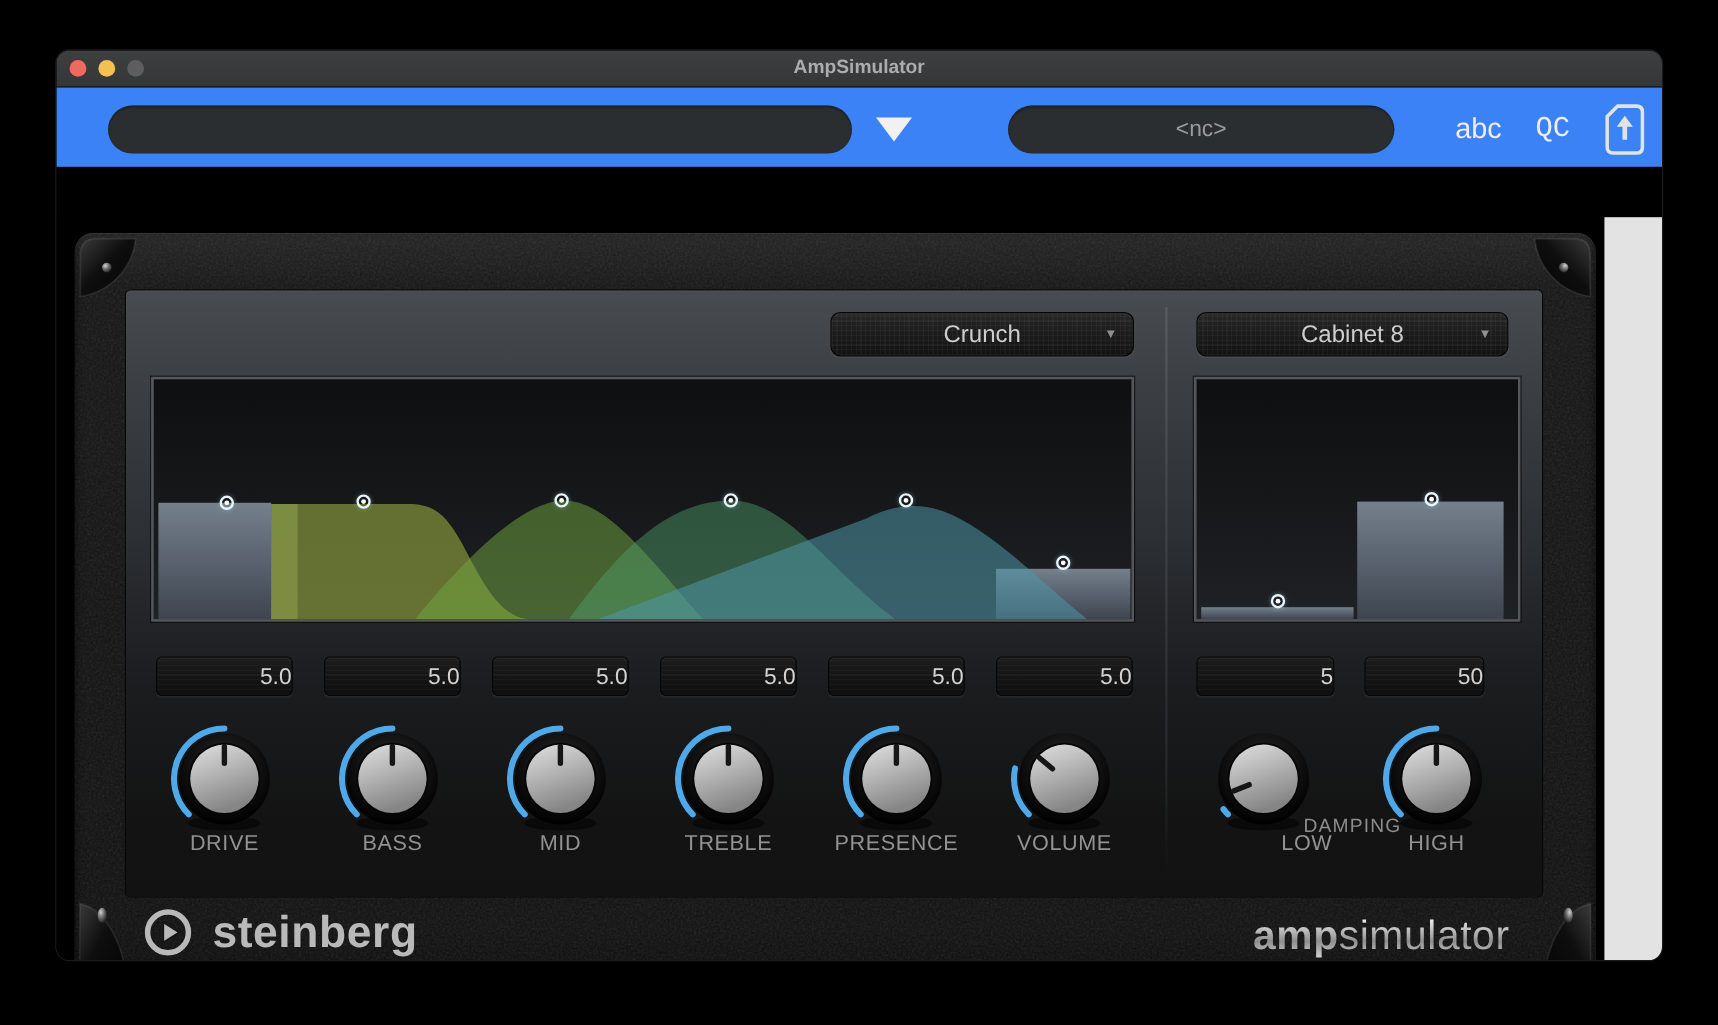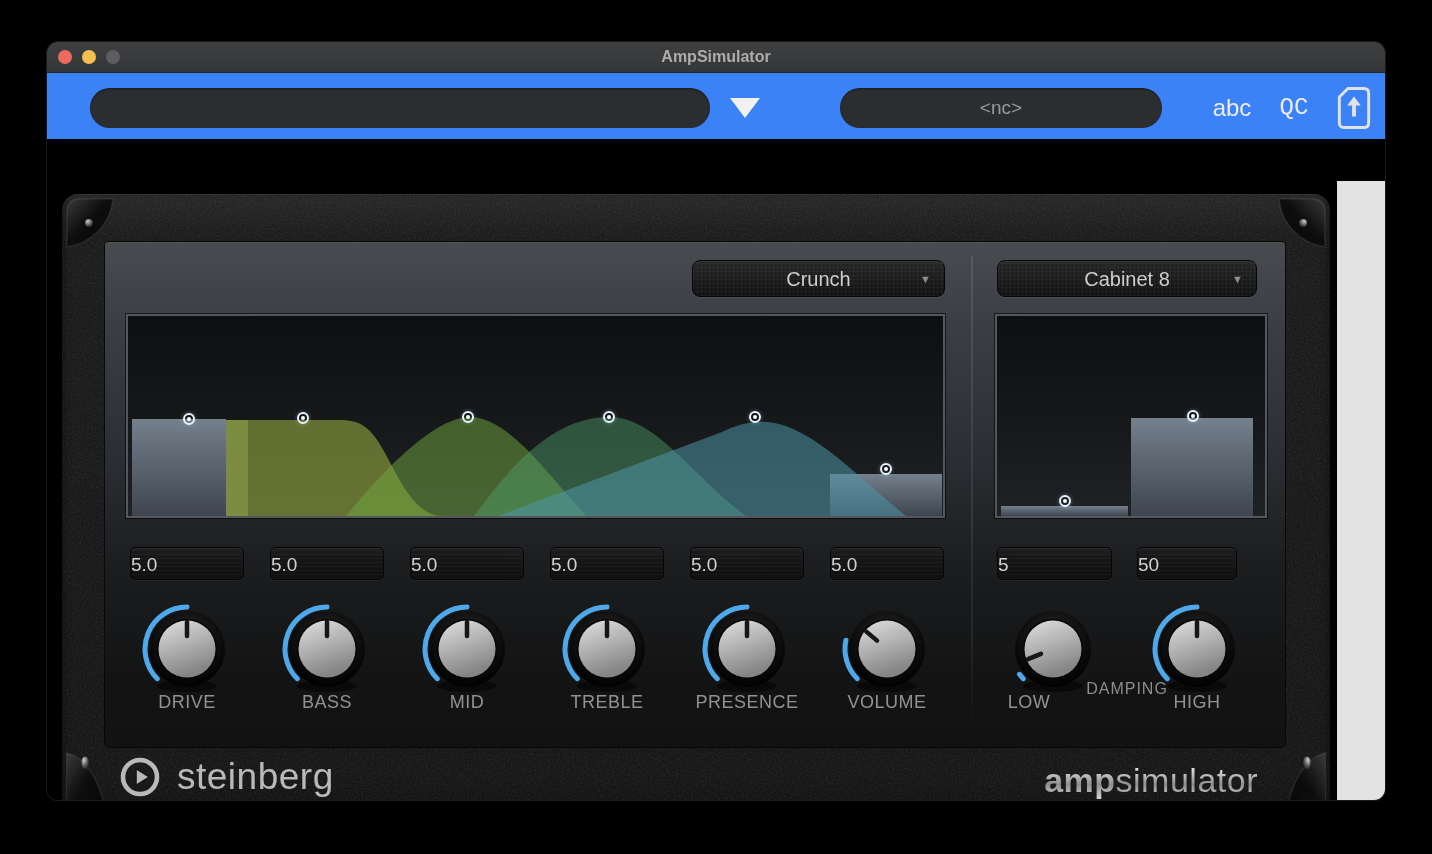--- a/index.html
+++ b/index.html
@@ -66,32 +66,32 @@
   .eq-handle{position:absolute;width:12px;height:12px;border:2px solid #e9f5fc;border-radius:50%;
          box-sizing:border-box;box-shadow:0 0 4px rgba(170,215,250,.4);}
   .eq-handle::after{content:"";position:absolute;left:2px;top:2px;width:4px;height:4px;
          border-radius:50%;background:#ffffff;}
 
   .value-box{position:absolute;top:305px;height:33px;border-radius:5px;border:1px solid #060606;
          background:
            repeating-linear-gradient(0deg, rgba(255,255,255,.03) 0 1px, rgba(0,0,0,0) 1px 4px),
            linear-gradient(#1c1c1c,#0f0f0f);
          box-shadow:inset 0 1px 0 rgba(255,255,255,.07), 0 1px 1px rgba(255,255,255,.05);
-         color:#d2d2d2;font-size:19px;text-align:left;line-height:33px;box-sizing:border-box;}
+         color:#d2d2d2;font-size:19px;text-align:right;line-height:33px;box-sizing:border-box;}
 
   .knob-cell{position:absolute;top:361px;width:92px;height:92px;}
   .knob-svg{width:92px;height:92px;display:block;}
   .knob-label{position:absolute;top:450px;width:120px;text-align:center;color:#929292;
          font-size:18px;letter-spacing:.5px;}
   #damping-label{position:absolute;left:962px;top:438px;width:120px;text-align:center;
          color:#8d8d8d;font-size:16px;letter-spacing:1px;}
 
   
   #brand-left{position:absolute;left:55px;top:558px;height:50px;display:flex;align-items:center;}
-  #brand-left .steinberg-text{color:#b9b9b9;font-size:37px;font-weight:400;margin-left:14px;
+  #brand-left .steinberg-text{color:#b9b9b9;font-size:37px;font-weight:700;margin-left:14px;
          letter-spacing:.5px;}
   #wordmark{position:absolute;right:72px;top:567px;font-size:34px;letter-spacing:.5px;
          background:linear-gradient(180deg,#fcfcfc 5%,#8e8e8e 60%,#d9d9d9 100%);
          -webkit-background-clip:text;background-clip:text;color:transparent;}
   #wordmark .w-bold{font-weight:700;}
   #wordmark .w-light{font-weight:400;}
 </style>
 </head>
 <body>
 
@@ -308,21 +308,21 @@
       <line x1="46" y1="19" x2="46" y2="33" stroke="#161616" stroke-width="4.5" stroke-linecap="round" transform="rotate(0 46 46)"></line>
     </svg>
           </div>
 
         <div class="knob-label" style="left:22px">DRIVE</div>
         <div class="knob-label" style="left:162px">BASS</div>
         <div class="knob-label" style="left:302px">MID</div>
         <div class="knob-label" style="left:442px">TREBLE</div>
         <div class="knob-label" style="left:582px">PRESENCE</div>
         <div class="knob-label" style="left:722px">VOLUME</div>
-        <div class="knob-label" style="left:864px">LOW</div>
+        <div class="knob-label" style="left:924px">LOW</div>
         <div class="knob-label" style="left:1032px">HIGH</div>
         <div id="damping-label">DAMPING</div>
       </div>
 
       <div id="brand-left">
         <svg width="46" height="46" viewBox="0 0 46 46">
           <circle cx="23" cy="23" r="17" fill="none" stroke="#b9b9b9" stroke-width="4.6"></circle>
           <path d="M19,14.5 L19,31.5 L32.5,23 Z" fill="#b9b9b9" stroke="#161616" stroke-width="1.6"></path>
         </svg>
         <span class="steinberg-text">steinberg</span>

